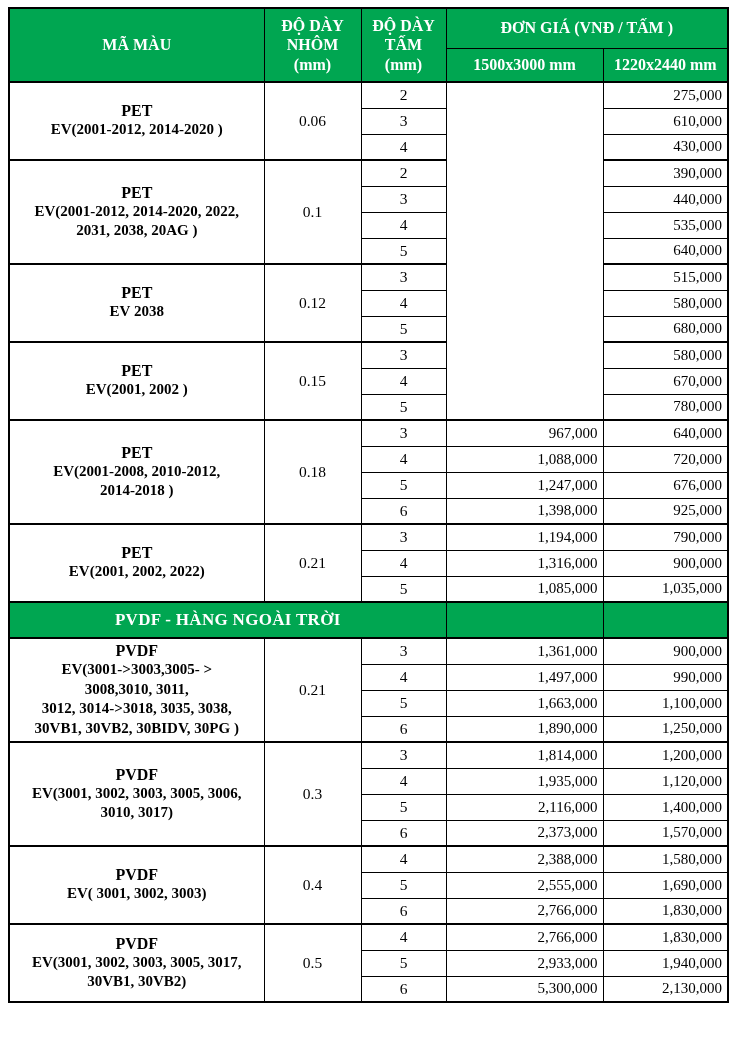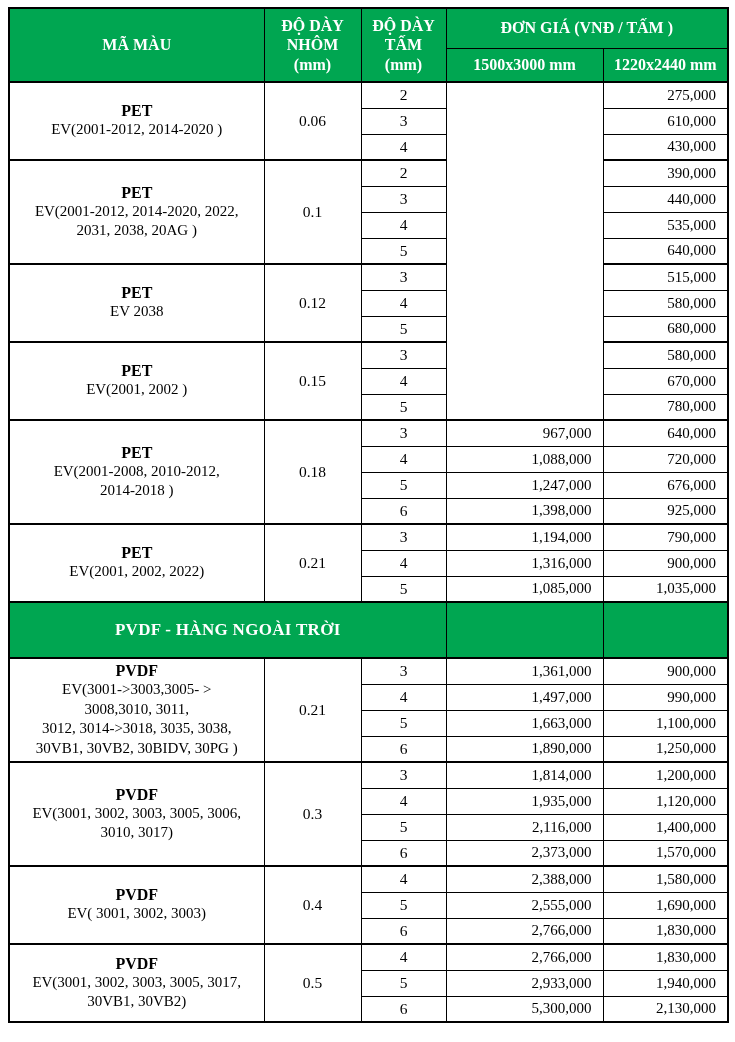--- a/index.html
+++ b/index.html
@@ -34,33 +34,33 @@
     font-weight: bold;
     font-size: 16px;
   }
   .pre { white-space: pre-line; line-height: 1.22; font-family: Liberation Serif, serif; }
   tr.h1 { height: 40px; }
   tr.h2 { height: 34px; }
   thead tr.h2 th { border-bottom: 2px solid var(--border); }
   tbody tr { height: 26px; }
   td.name-cell { padding: 2px 19px; }
   .pname { font-weight: bold; font-size: 16px; }
-  .codes { font-size: 15px; white-space: pre-line; line-height: 1.3; }
+  .codes { font-size: 15px; white-space: pre-line; line-height: 1.3; font-weight: bold; }
   td.alu-cell, td.tam-cell { font-size: 15.5px; }
   td.price {
     text-align: right;
-    padding-right: 11px;
+    padding-right: 5px;
     font-size: 15px;
   }
   tr.group-start td { border-top: 2px solid var(--border); }
   tr.band-row td {
     background: var(--green);
     border-top: 2px solid var(--border);
     border-bottom: 2px solid var(--border);
-    height: 56px;
+    height: 36px;
   }
   td.band-label {
     color: #ffffff;
     font-weight: bold;
     font-size: 17px;
     letter-spacing: 0.3px;
   }
 </style>
 </head>
 <body>

